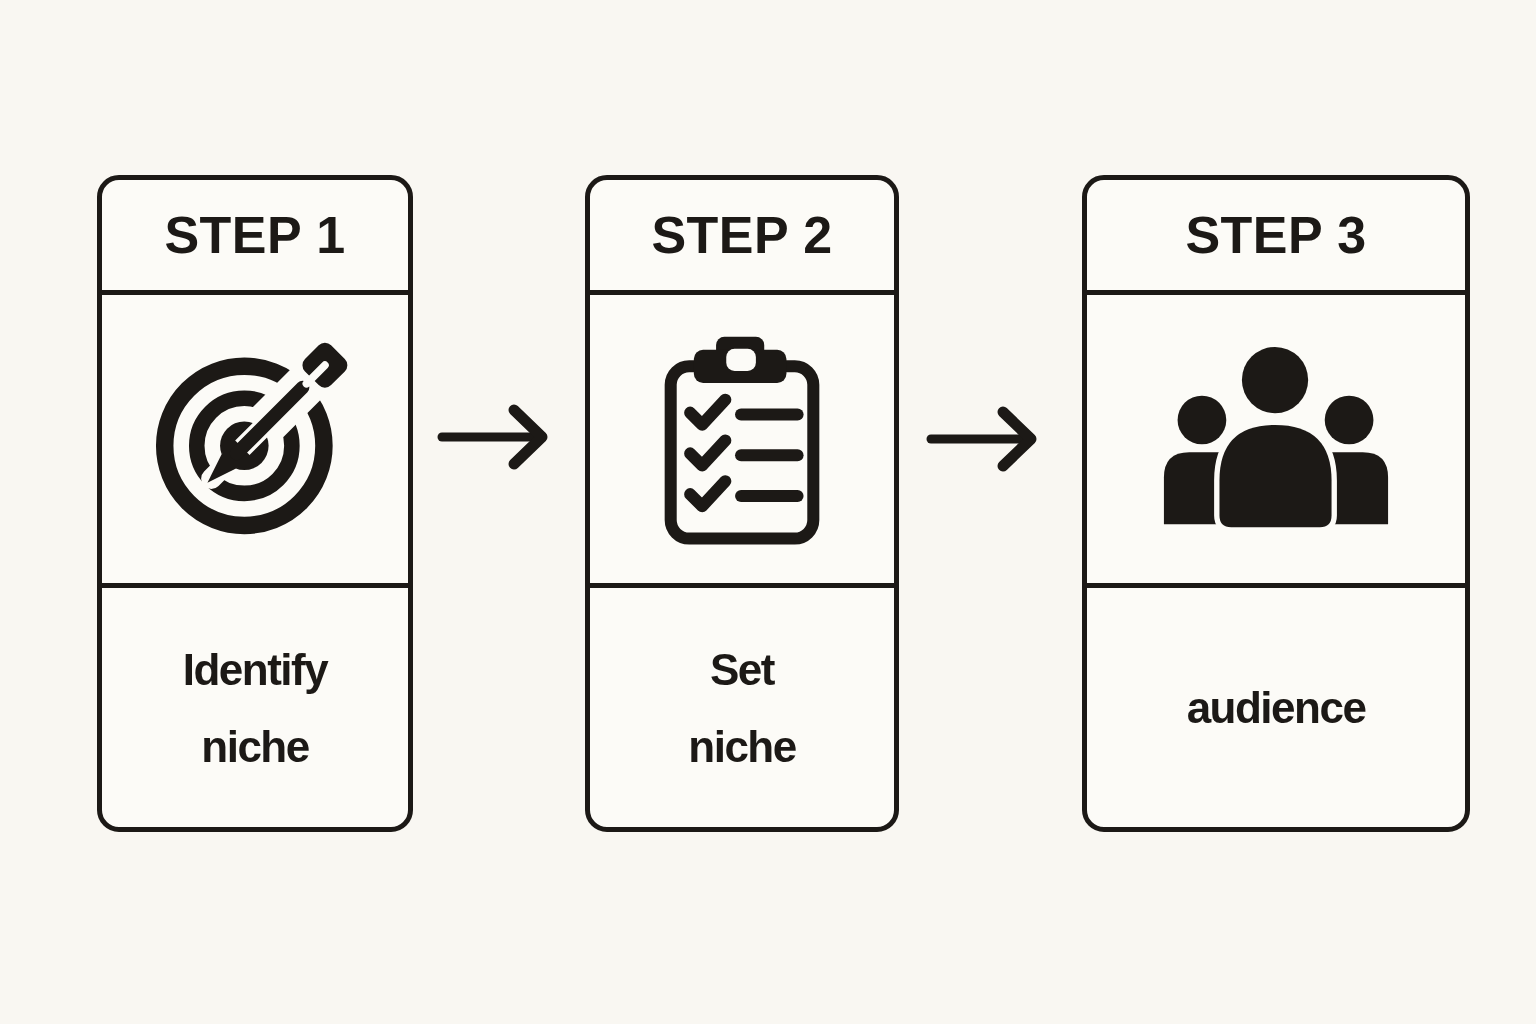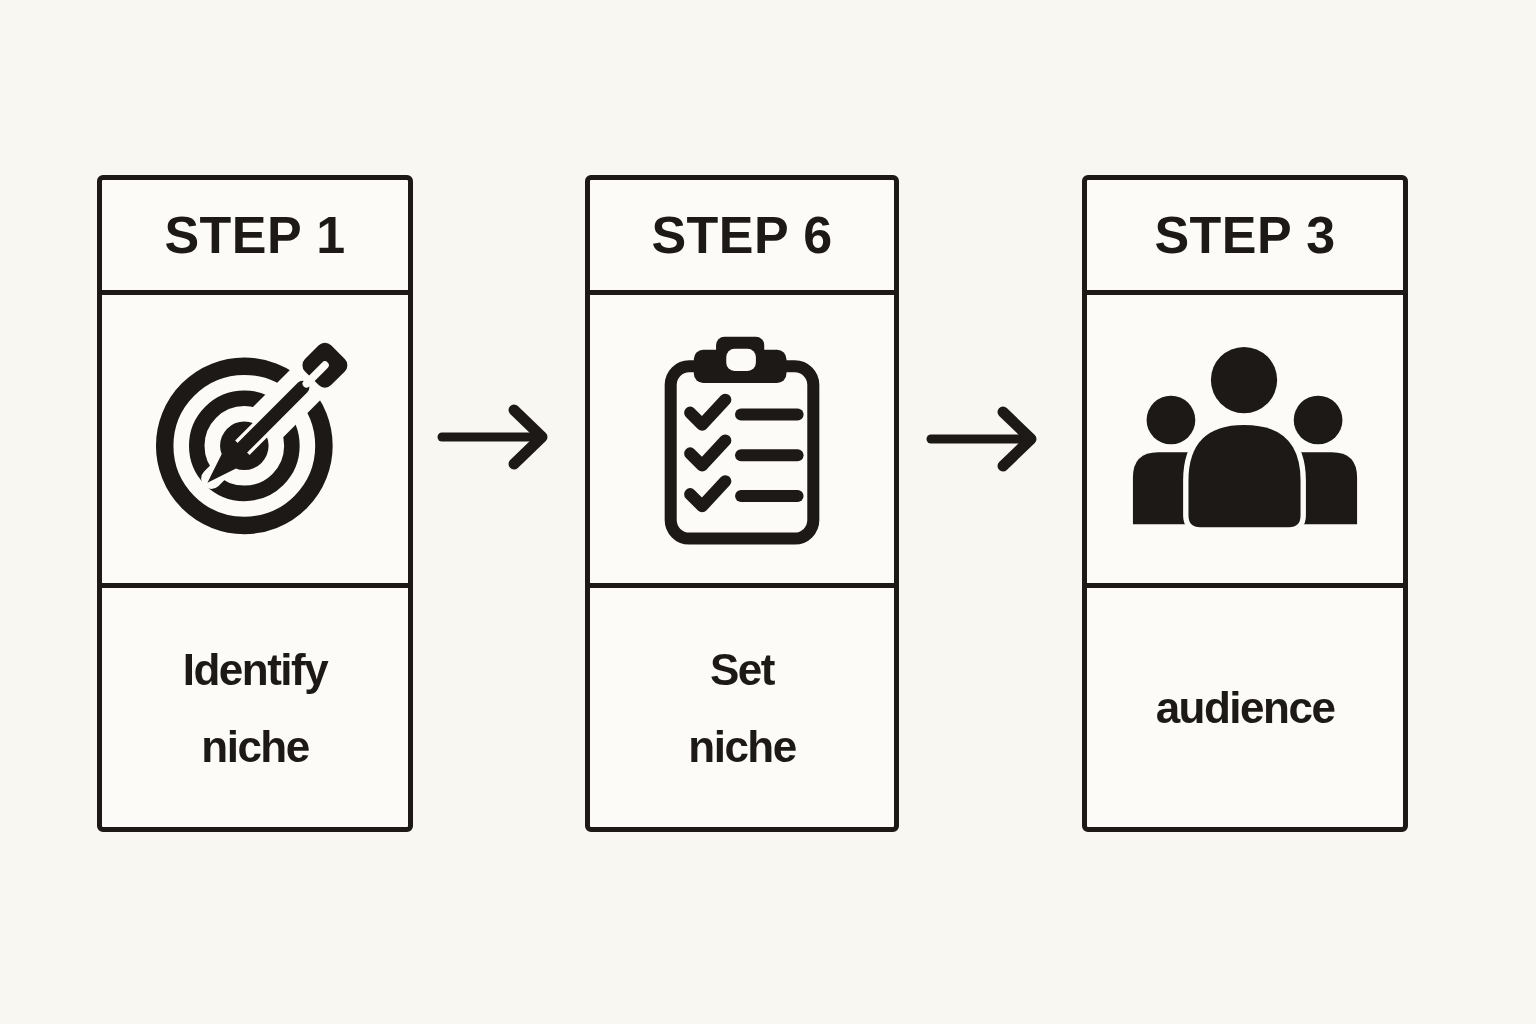--- a/index.html
+++ b/index.html
@@ -16,21 +16,21 @@
     background: var(--bg, #f9f7f2);
     overflow: hidden;
   }
   .card {
     position: absolute;
     top: 175px;
     height: 657px;
     box-sizing: border-box;
     background: var(--card, #fcfbf7);
     border: 5px solid var(--ink, #1c1916);
-    border-radius: 6px;
+    border-radius: 22px;
     display: flex;
     flex-direction: column;
   }
   .card-header {
     height: 115px;
     box-sizing: border-box;
     border-bottom: 5px solid var(--ink, #1c1916);
     display: flex;
     align-items: center;
     justify-content: center;
@@ -111,21 +111,21 @@
     </div>
   </section>
 
   <svg class="connector" style="left:426px; top:398px;" viewBox="0 0 130 80" aria-hidden="true">
     <line class="ink-stroke" x1="16" y1="39" x2="112" y2="39" stroke-width="9" stroke-linecap="round"></line>
     <polyline class="ink-stroke" points="88,12 116,39 88,66" stroke-width="11" stroke-linecap="round" stroke-linejoin="round"></polyline>
   </svg>
 
   <section class="card" style="left:585px; width:314px;">
     <header class="card-header">
-      <span>STEP 6</span>
+      <span>STEP 2</span>
     </header>
     <div class="card-icon">
       <svg width="160" height="213" viewBox="0 0 172 230" aria-hidden="true">
 
         <rect class="ink-stroke" x="9" y="36" width="154" height="186" rx="20" stroke-width="13"></rect>
 
         <rect class="ink-fill" x="58" y="4" width="52" height="34" rx="9"></rect>
         <rect class="ink-fill" x="34" y="18" width="100" height="36" rx="10"></rect>
         <rect class="bg-fill" x="69" y="17" width="32" height="24" rx="9"></rect>
 
@@ -141,21 +141,21 @@
       <span>Set</span>
       <span>niche</span>
     </div>
   </section>
 
   <svg class="connector" style="left:915px; top:400px;" viewBox="0 0 130 80" aria-hidden="true">
     <line class="ink-stroke" x1="16" y1="39" x2="112" y2="39" stroke-width="9" stroke-linecap="round"></line>
     <polyline class="ink-stroke" points="88,12 116,39 88,66" stroke-width="11" stroke-linecap="round" stroke-linejoin="round"></polyline>
   </svg>
 
-  <section class="card" style="left:1082px; width:326px;">
+  <section class="card" style="left:1082px; width:388px;">
     <header class="card-header">
       <span>STEP 3</span>
     </header>
     <div class="card-icon">
       <svg width="230" height="195" viewBox="0 0 236 200" aria-hidden="true">
 
         <circle class="ink-fill" cx="42" cy="80" r="25"></circle>
         <circle class="ink-fill" cx="193" cy="80" r="25"></circle>
 
         <path class="ink-fill" d="M3,187 L3,139 Q3,113 29,113 L75,113 L75,187 Z"></path>

